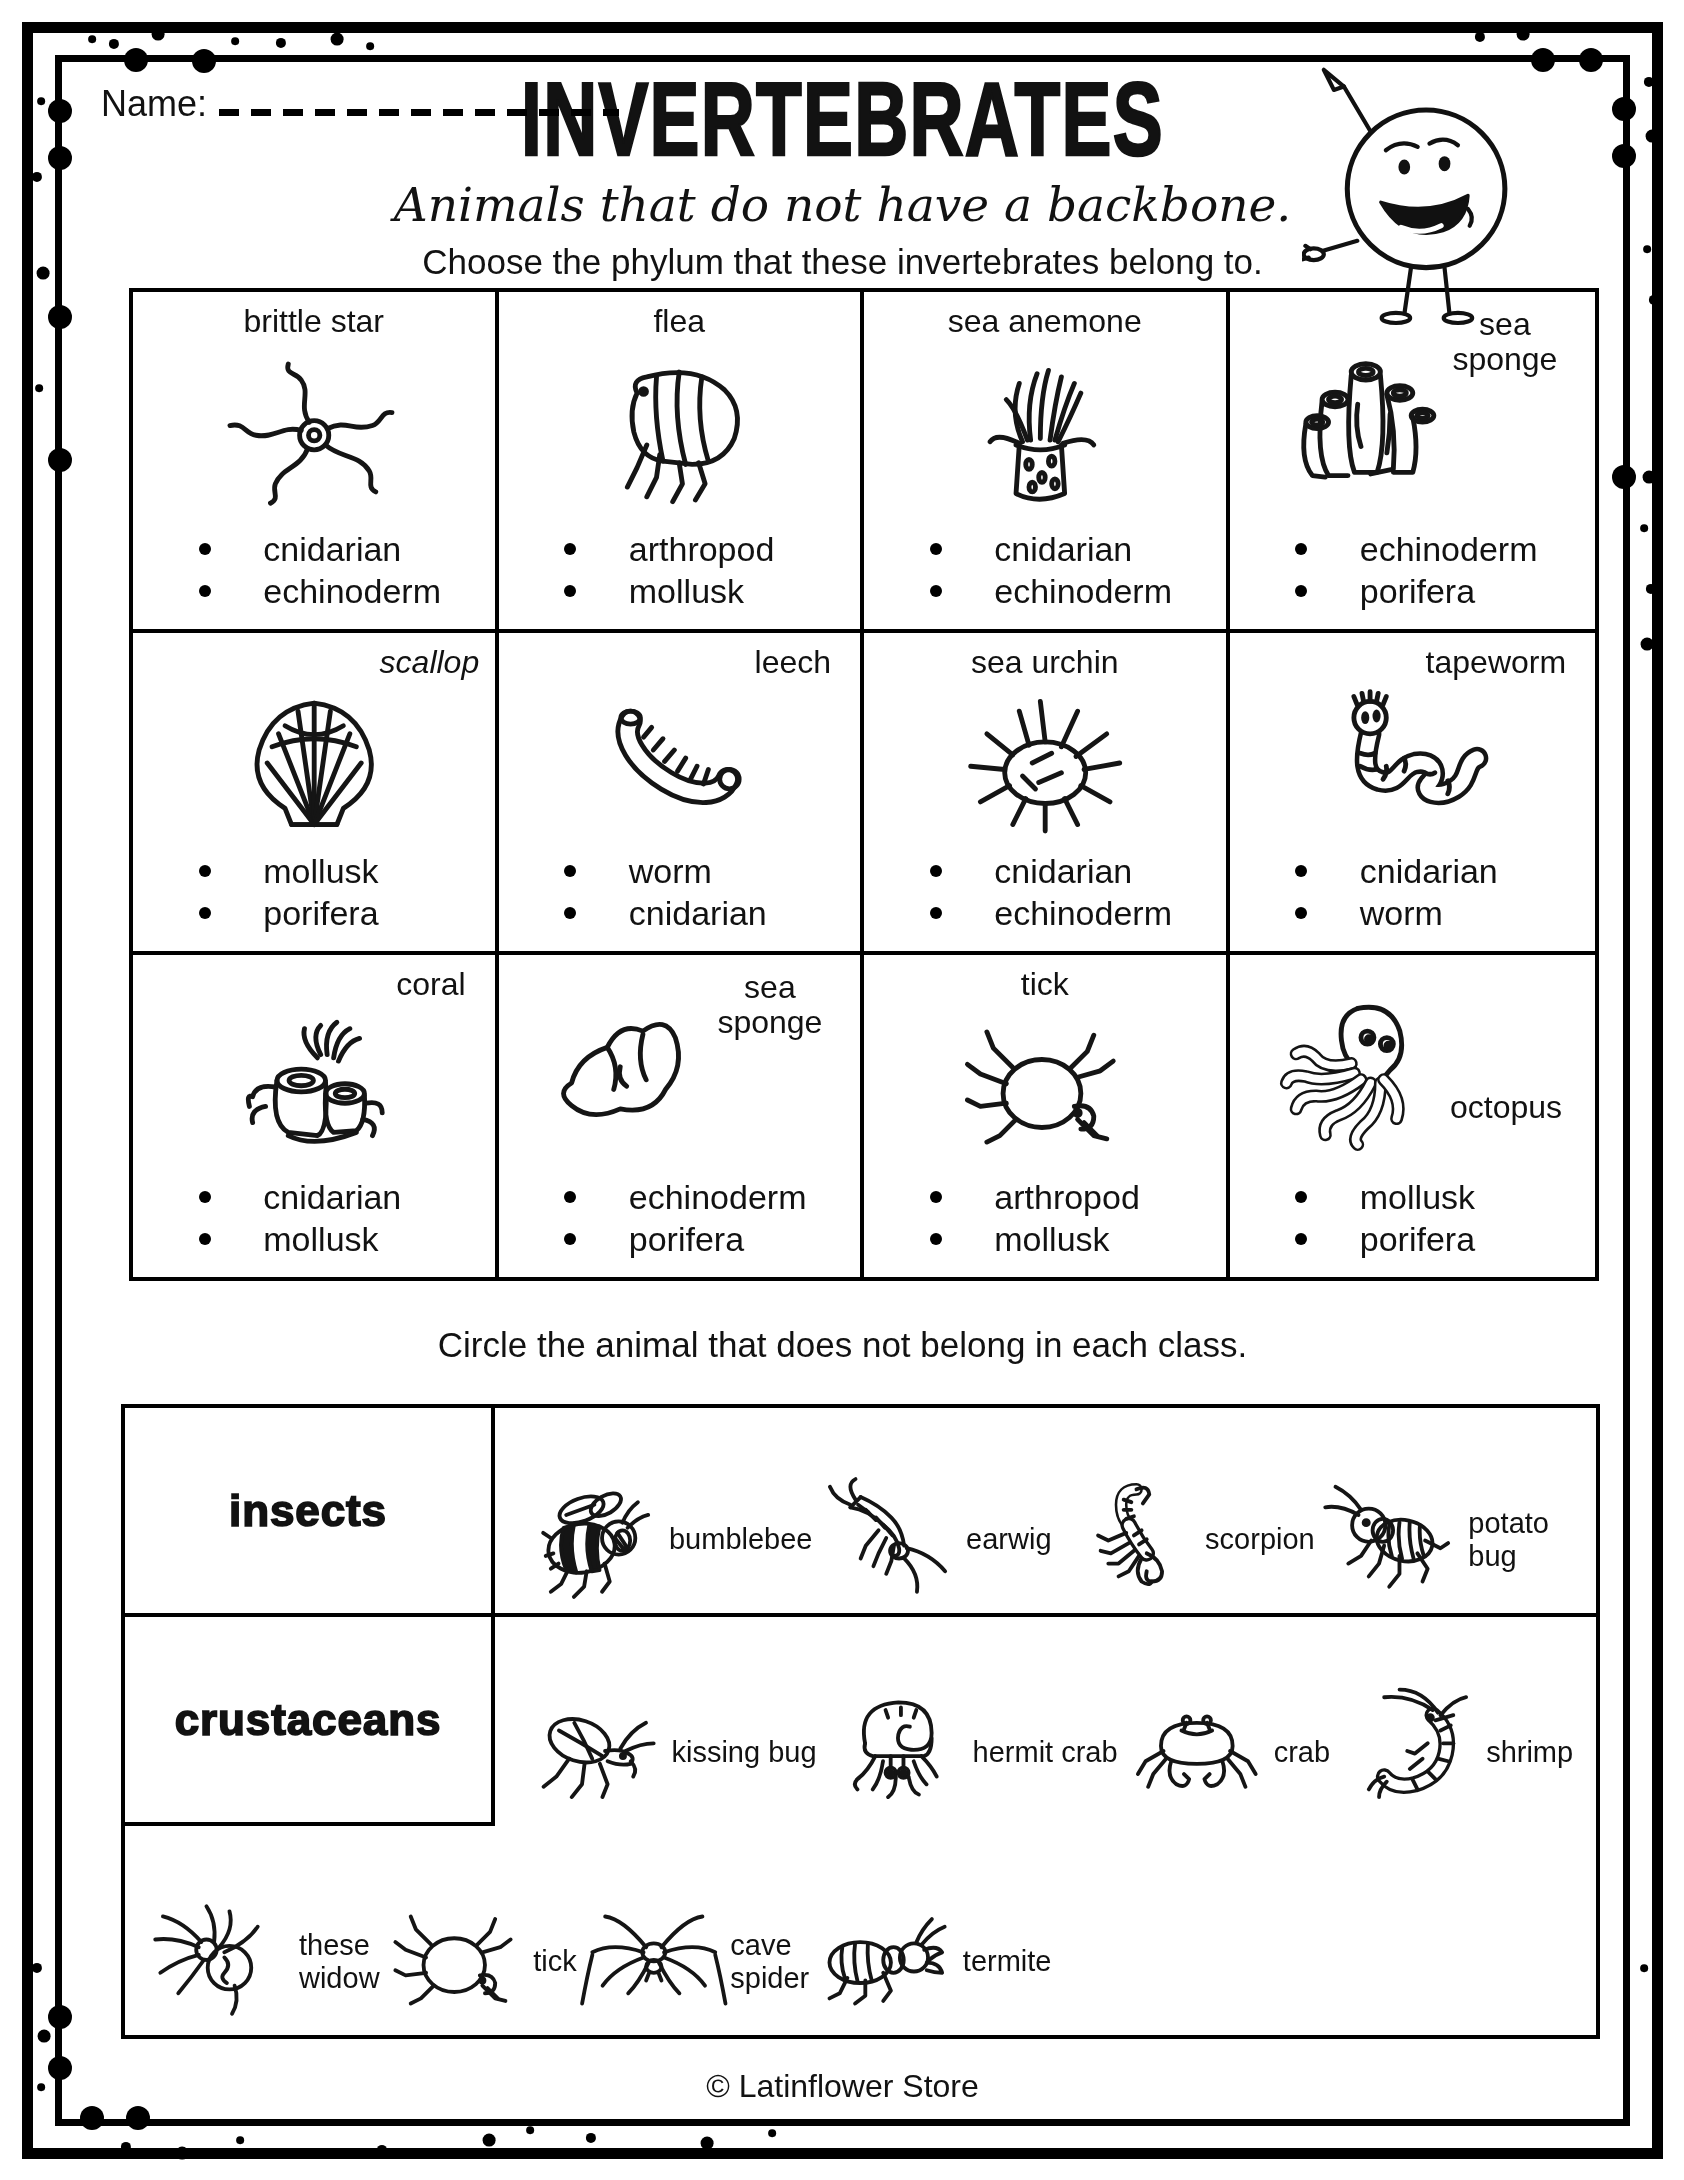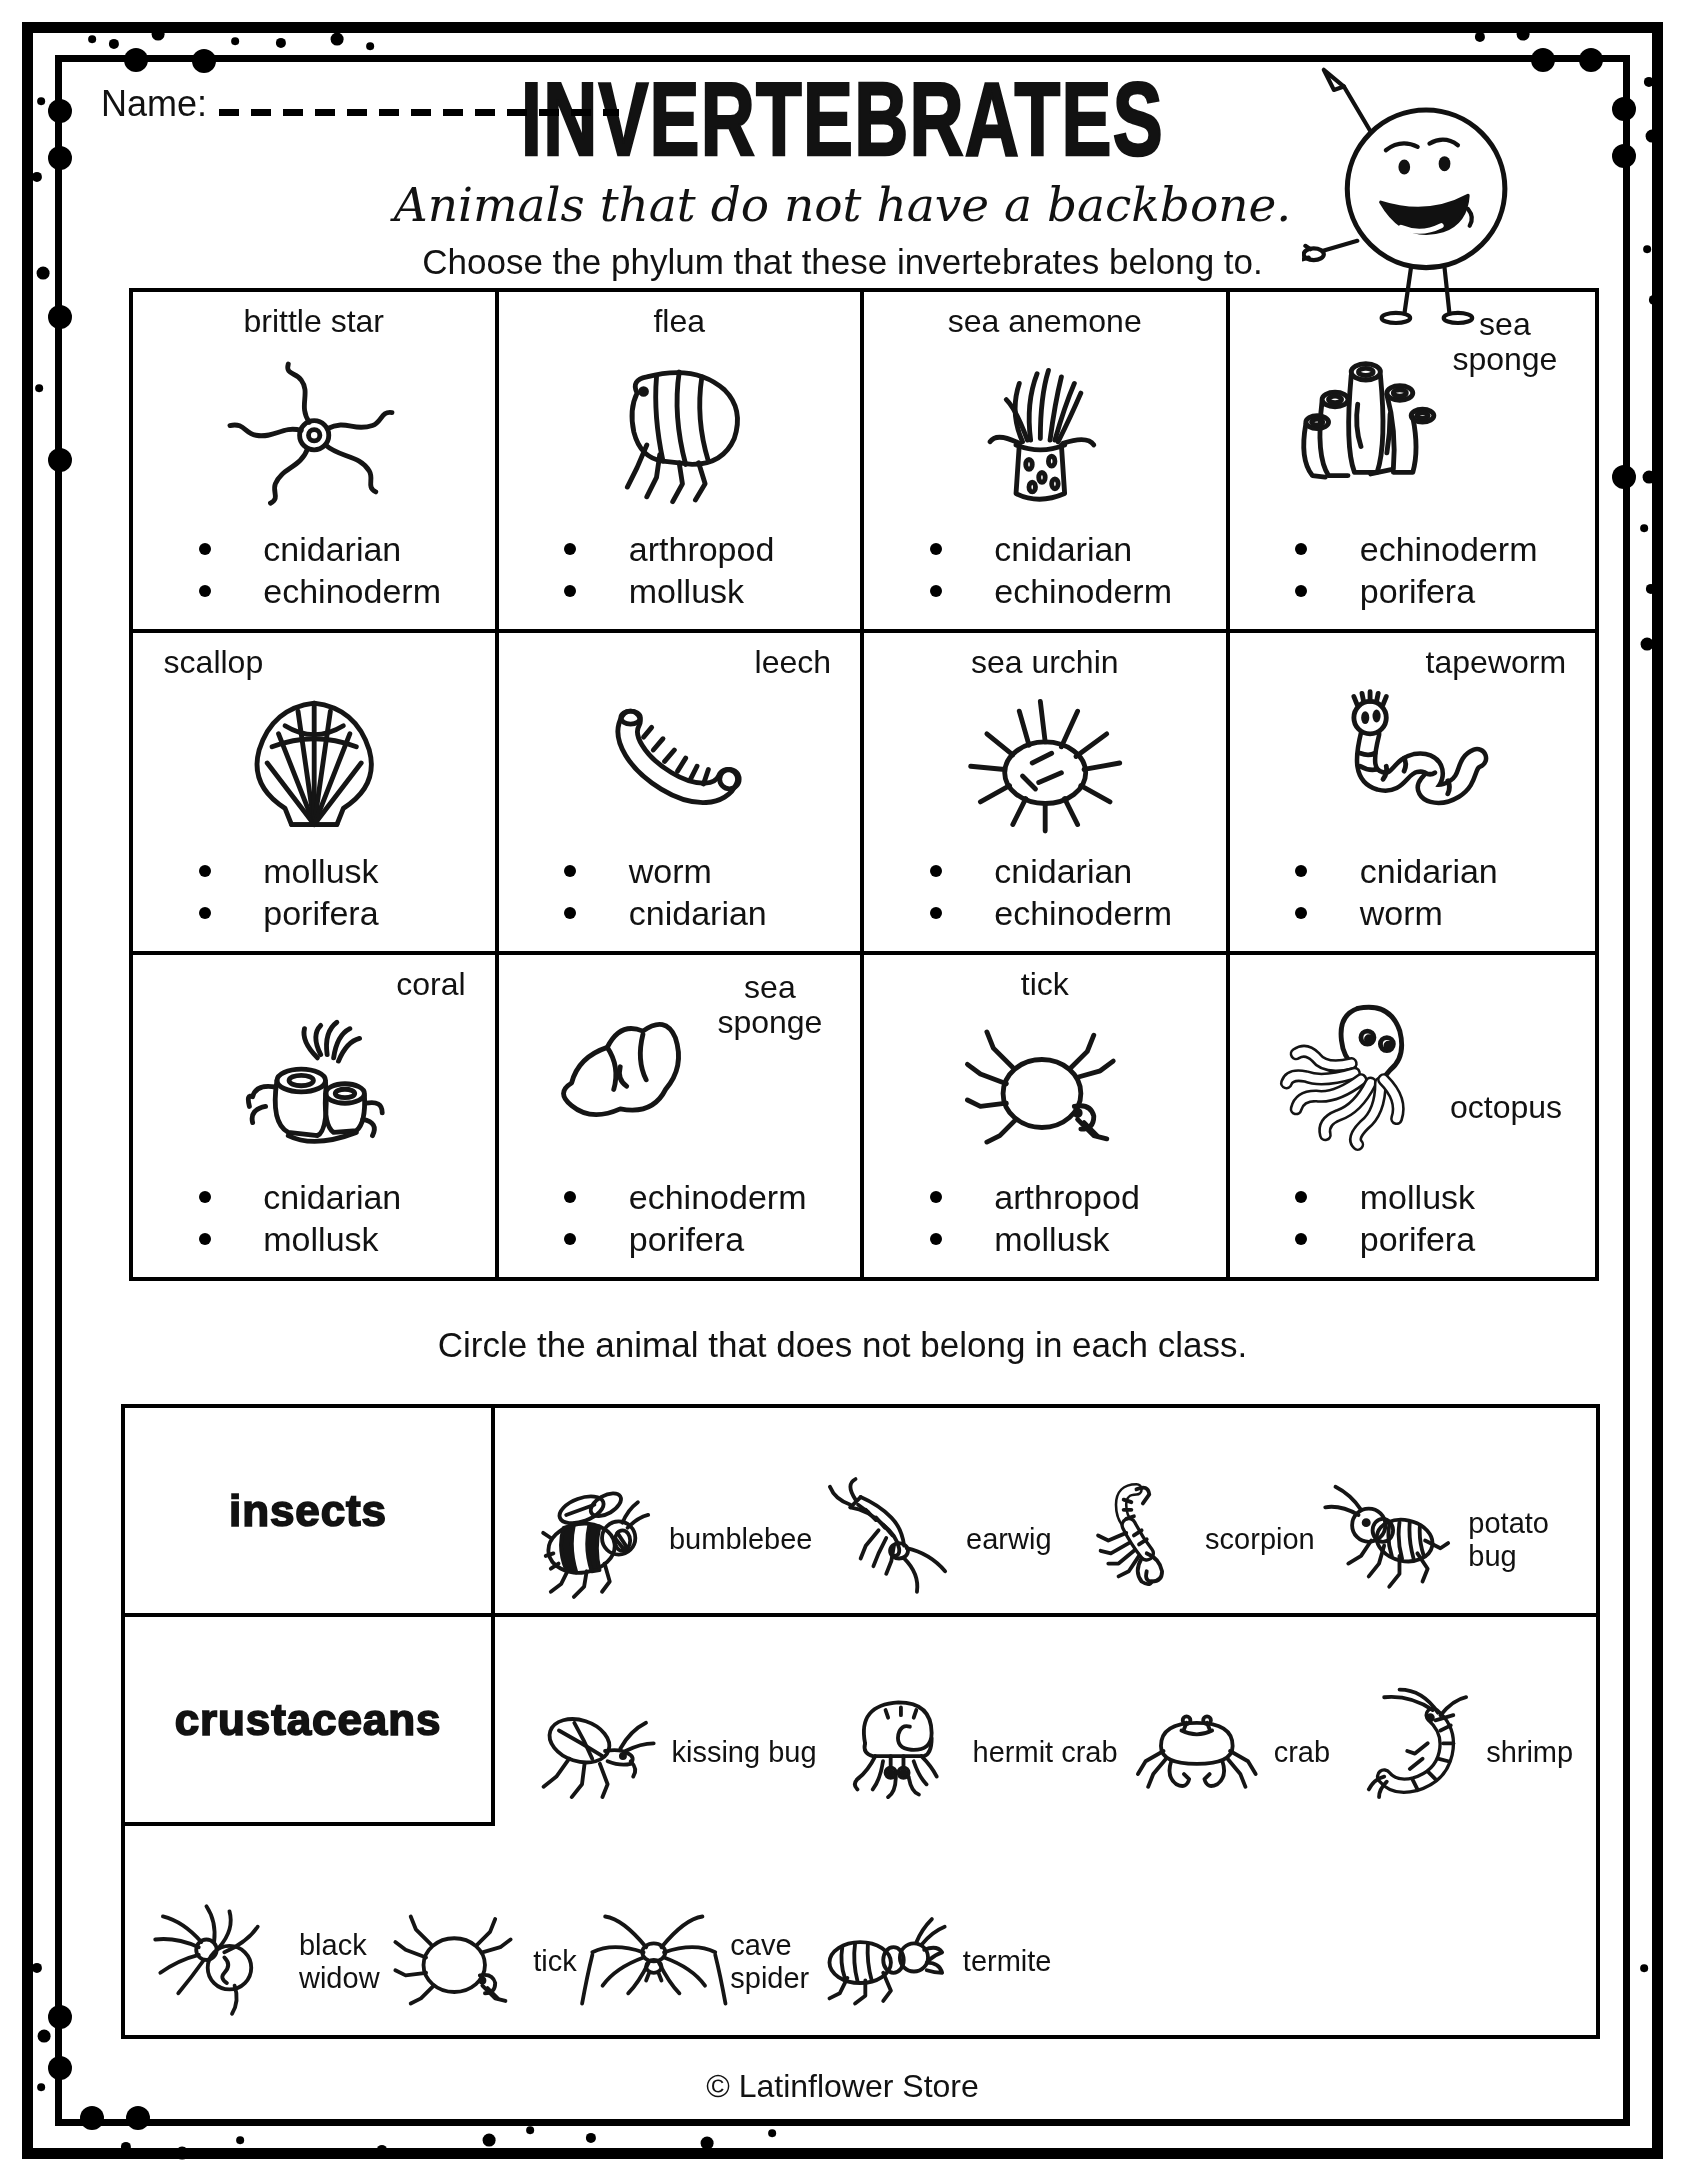--- a/index.html
+++ b/index.html
@@ -23,21 +23,21 @@
   
   .phylum-grid{position:absolute;left:129px;top:288px;width:1470px;border:4.3px solid #000;
                display:grid;grid-template-columns:repeat(4,1fr);grid-template-rows:341px 322px 322px;
                background:#fff;box-sizing:border-box;z-index:1;}
   .pcell{position:relative;display:flex;flex-direction:column;padding:12px 15.3px 12px;
          border-right:4.3px solid #000;border-bottom:4.3px solid #000;box-sizing:border-box;}
   .pcell:nth-child(4n){border-right:none;}
   .pcell:nth-child(n+9){border-bottom:none;}
   .pcell-label{font-size:32px;line-height:1.08;}
   .pos-center{text-align:center;}
-  .pos-left{text-align:left;padding-left:15.3px;}
+  .pos-left{text-align:right;padding-left:15.3px;font-style:italic;}
   .pos-right{text-align:right;padding-right:13.6px;}
   .pos-right-wrap{position:absolute;top:15.3px;right:13.6px;width:153px;text-align:center;}
   .pos-mid-right{position:absolute;top:42%;right:4px;width:170px;text-align:center;}
   .pcell-art{flex:1;display:flex;align-items:center;justify-content:center;min-height:0;}
   .pcell-art svg{height:162px;max-width:100%;}
   .art-left .pcell-art{justify-content:flex-start;padding-left:22px;}
   .pcell-options{list-style:none;margin:1.7px 0 3.4px;padding:0 0 0 49px;}
   .pcell-options li{position:relative;padding-left:66px;font-size:34px;margin:3px 0;}
   .pcell-options li::before{content:"";position:absolute;left:1.7px;top:50%;transform:translateY(-50%);
                             width:12px;height:12px;border-radius:50%;background:#000;}
@@ -648,21 +648,21 @@
                 <path d="M44 36 Q30 20 14 16"></path>
                 <path d="M42 40 Q24 32 8 34"></path>
                 <path d="M42 46 Q26 50 12 60"></path>
                 <path d="M46 50 Q36 64 26 76"></path>
                 <path d="M54 36 Q56 20 48 8"></path>
                 <path d="M58 40 Q70 26 66 12"></path>
                 <path d="M62 44 Q80 36 88 24"></path>
                 <path d="M70 70 Q74 82 68 92"></path>
               </g>
             </svg></div>
-    <figcaption>black widow</figcaption>
+    <figcaption>these widow</figcaption>
   </figure>
         <figure class="cfig">
     <div class="cfig-art"><svg viewBox="0 0 120 100" xmlns="http://www.w3.org/2000/svg">
               <g class="ink">
                 <ellipse cx="58" cy="54" rx="24" ry="21"></ellipse>
                 <path d="M78 62 Q88 60 90 68 Q90 76 82 76"></path>
                 <path d="M84 72 L92 80"></path>
                 <circle cx="80" cy="66" r="1.6" fill="#151515"></circle>
                 <path d="M40 38 L28 26 L24 16"></path>
                 <path d="M36 48 L20 42 L12 36"></path>

